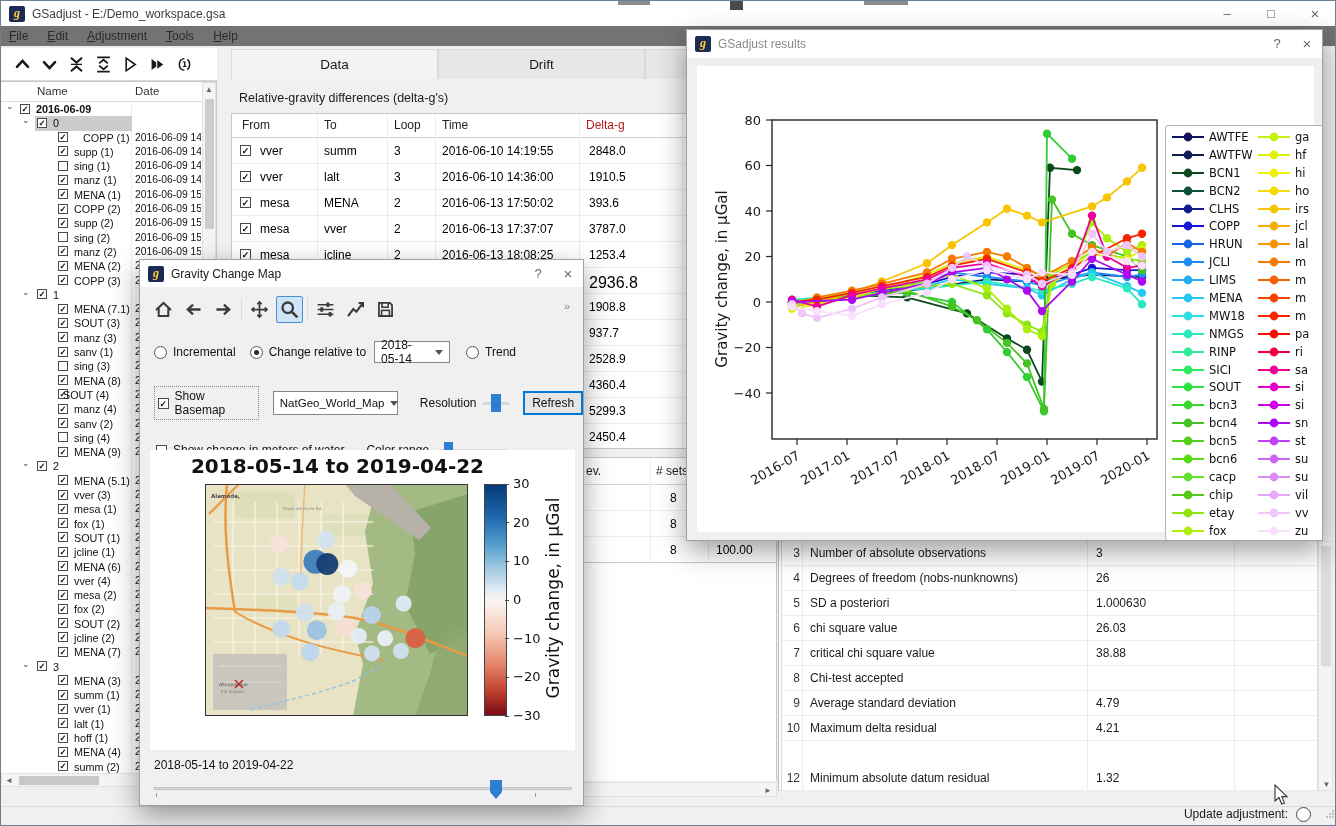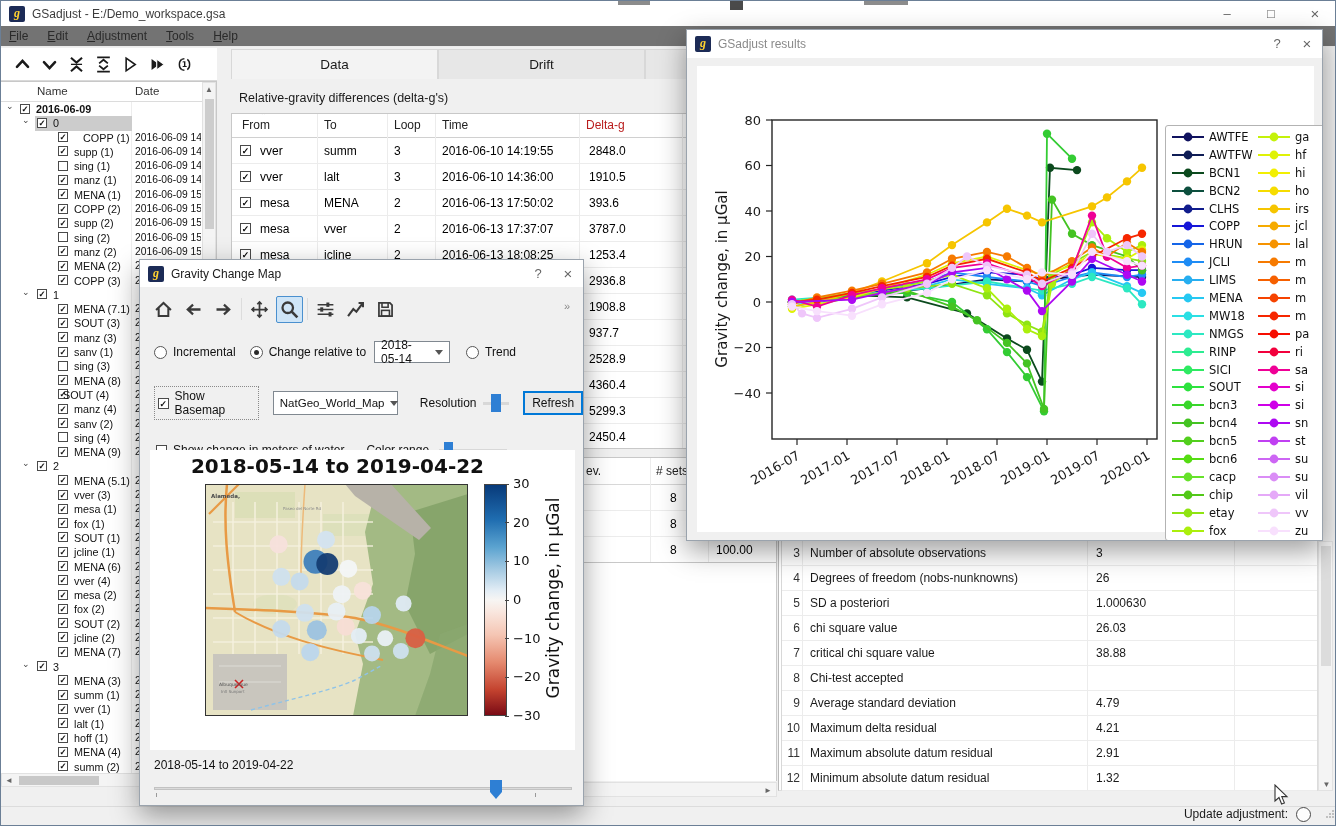--- a/index.html
+++ b/index.html
@@ -428,21 +428,21 @@
         </div>
         <div style="position: absolute; left: 0px; right: 0px; top: 128px; height: 26px; border-bottom: 1px solid rgb(236, 236, 236);">
           <span style="position: absolute; left: 8px; top: 7px; width: 11px; height: 11px; border: 1px solid rgb(74, 74, 74); background: rgb(255, 255, 255); font: bold 9px / 10px &quot;Liberation Sans&quot;, sans-serif; text-align: center;">✓</span>
           <span style="position: absolute; left: 28px; top: 6px; font-size: 12px;">mesa</span>
           <span style="position: absolute; left: 92px; top: 6px; font-size: 12px;">jcline</span>
           <span style="position: absolute; left: 162px; top: 6px; font-size: 12px;">2</span>
           <span style="position: absolute; left: 210px; top: 6px; font-size: 12px;">2016-06-13 18:08:25</span>
           <span style="position: absolute; left: 357px; top: 6px; font-size: 12px;">1253.4</span>
         </div>
         <div style="position: absolute; left: 0px; right: 0px; top: 154px; height: 26px; border-bottom: 1px solid rgb(236, 236, 236);">
-          <span style="position: absolute; left: 357px; top: 6px; font-size: 12px;">2936.8</span>
+          <span style="position: absolute; left: 357px; top: 6px; font-size: 16px;">2936.8</span>
         </div>
         <div style="position: absolute; left: 0px; right: 0px; top: 180px; height: 26px; border-bottom: 1px solid rgb(236, 236, 236);">
           <span style="position: absolute; left: 357px; top: 6px; font-size: 12px;">1908.8</span>
         </div>
         <div style="position: absolute; left: 0px; right: 0px; top: 206px; height: 26px; border-bottom: 1px solid rgb(236, 236, 236);">
           <span style="position: absolute; left: 357px; top: 6px; font-size: 12px;">937.7</span>
         </div>
         <div style="position: absolute; left: 0px; right: 0px; top: 232px; height: 26px; border-bottom: 1px solid rgb(236, 236, 236);">
           <span style="position: absolute; left: 357px; top: 6px; font-size: 12px;">2528.9</span>
         </div>
@@ -521,25 +521,20 @@
         </div>
         <div style="position: absolute; left: 3px; right: 0px; top: 150px; height: 25px; border-bottom: 1px solid rgb(236, 236, 236);">
           <span style="position: absolute; left: 4px; top: 5px; width: 14px; text-align: right; font-size: 12px; color: rgb(51, 51, 51);">9</span>
           <span style="position: absolute; left: 28px; top: 5px; font-size: 12px; color: rgb(26, 26, 26);">Average standard deviation</span>
           <span style="position: absolute; left: 314px; top: 5px; font-size: 12px; color: rgb(26, 26, 26);">4.79</span>
         </div>
         <div style="position: absolute; left: 3px; right: 0px; top: 175px; height: 25px; border-bottom: 1px solid rgb(236, 236, 236);">
           <span style="position: absolute; left: 4px; top: 5px; width: 14px; text-align: right; font-size: 12px; color: rgb(51, 51, 51);">10</span>
           <span style="position: absolute; left: 28px; top: 5px; font-size: 12px; color: rgb(26, 26, 26);">Maximum delta residual</span>
           <span style="position: absolute; left: 314px; top: 5px; font-size: 12px; color: rgb(26, 26, 26);">4.21</span>
-        </div>
-        <div style="position: absolute; left: 3px; right: 0px; top: 200px; height: 25px; border-bottom: 1px solid rgb(236, 236, 236);">
-          <span style="position: absolute; left: 4px; top: 5px; width: 14px; text-align: right; font-size: 12px; color: rgb(51, 51, 51);">11</span>
-          <span style="position: absolute; left: 28px; top: 5px; font-size: 12px; color: rgb(26, 26, 26);">Maximum absolute datum residual</span>
-          <span style="position: absolute; left: 314px; top: 5px; font-size: 12px; color: rgb(26, 26, 26);">2.91</span>
         </div>
         <div style="position: absolute; left: 3px; right: 0px; top: 225px; height: 25px; border-bottom: 1px solid rgb(236, 236, 236);">
           <span style="position: absolute; left: 4px; top: 5px; width: 14px; text-align: right; font-size: 12px; color: rgb(51, 51, 51);">12</span>
           <span style="position: absolute; left: 28px; top: 5px; font-size: 12px; color: rgb(26, 26, 26);">Minimum absolute datum residual</span>
           <span style="position: absolute; left: 314px; top: 5px; font-size: 12px; color: rgb(26, 26, 26);">1.32</span>
         </div>
       </div>
 
     <div class="abs sbar" style="left:1317px;top:540px;width:15px;height:250px;">
       <div style="position:absolute;left:2px;top:4px;width:10px;height:120px;background:#dcdcdc;"></div>

